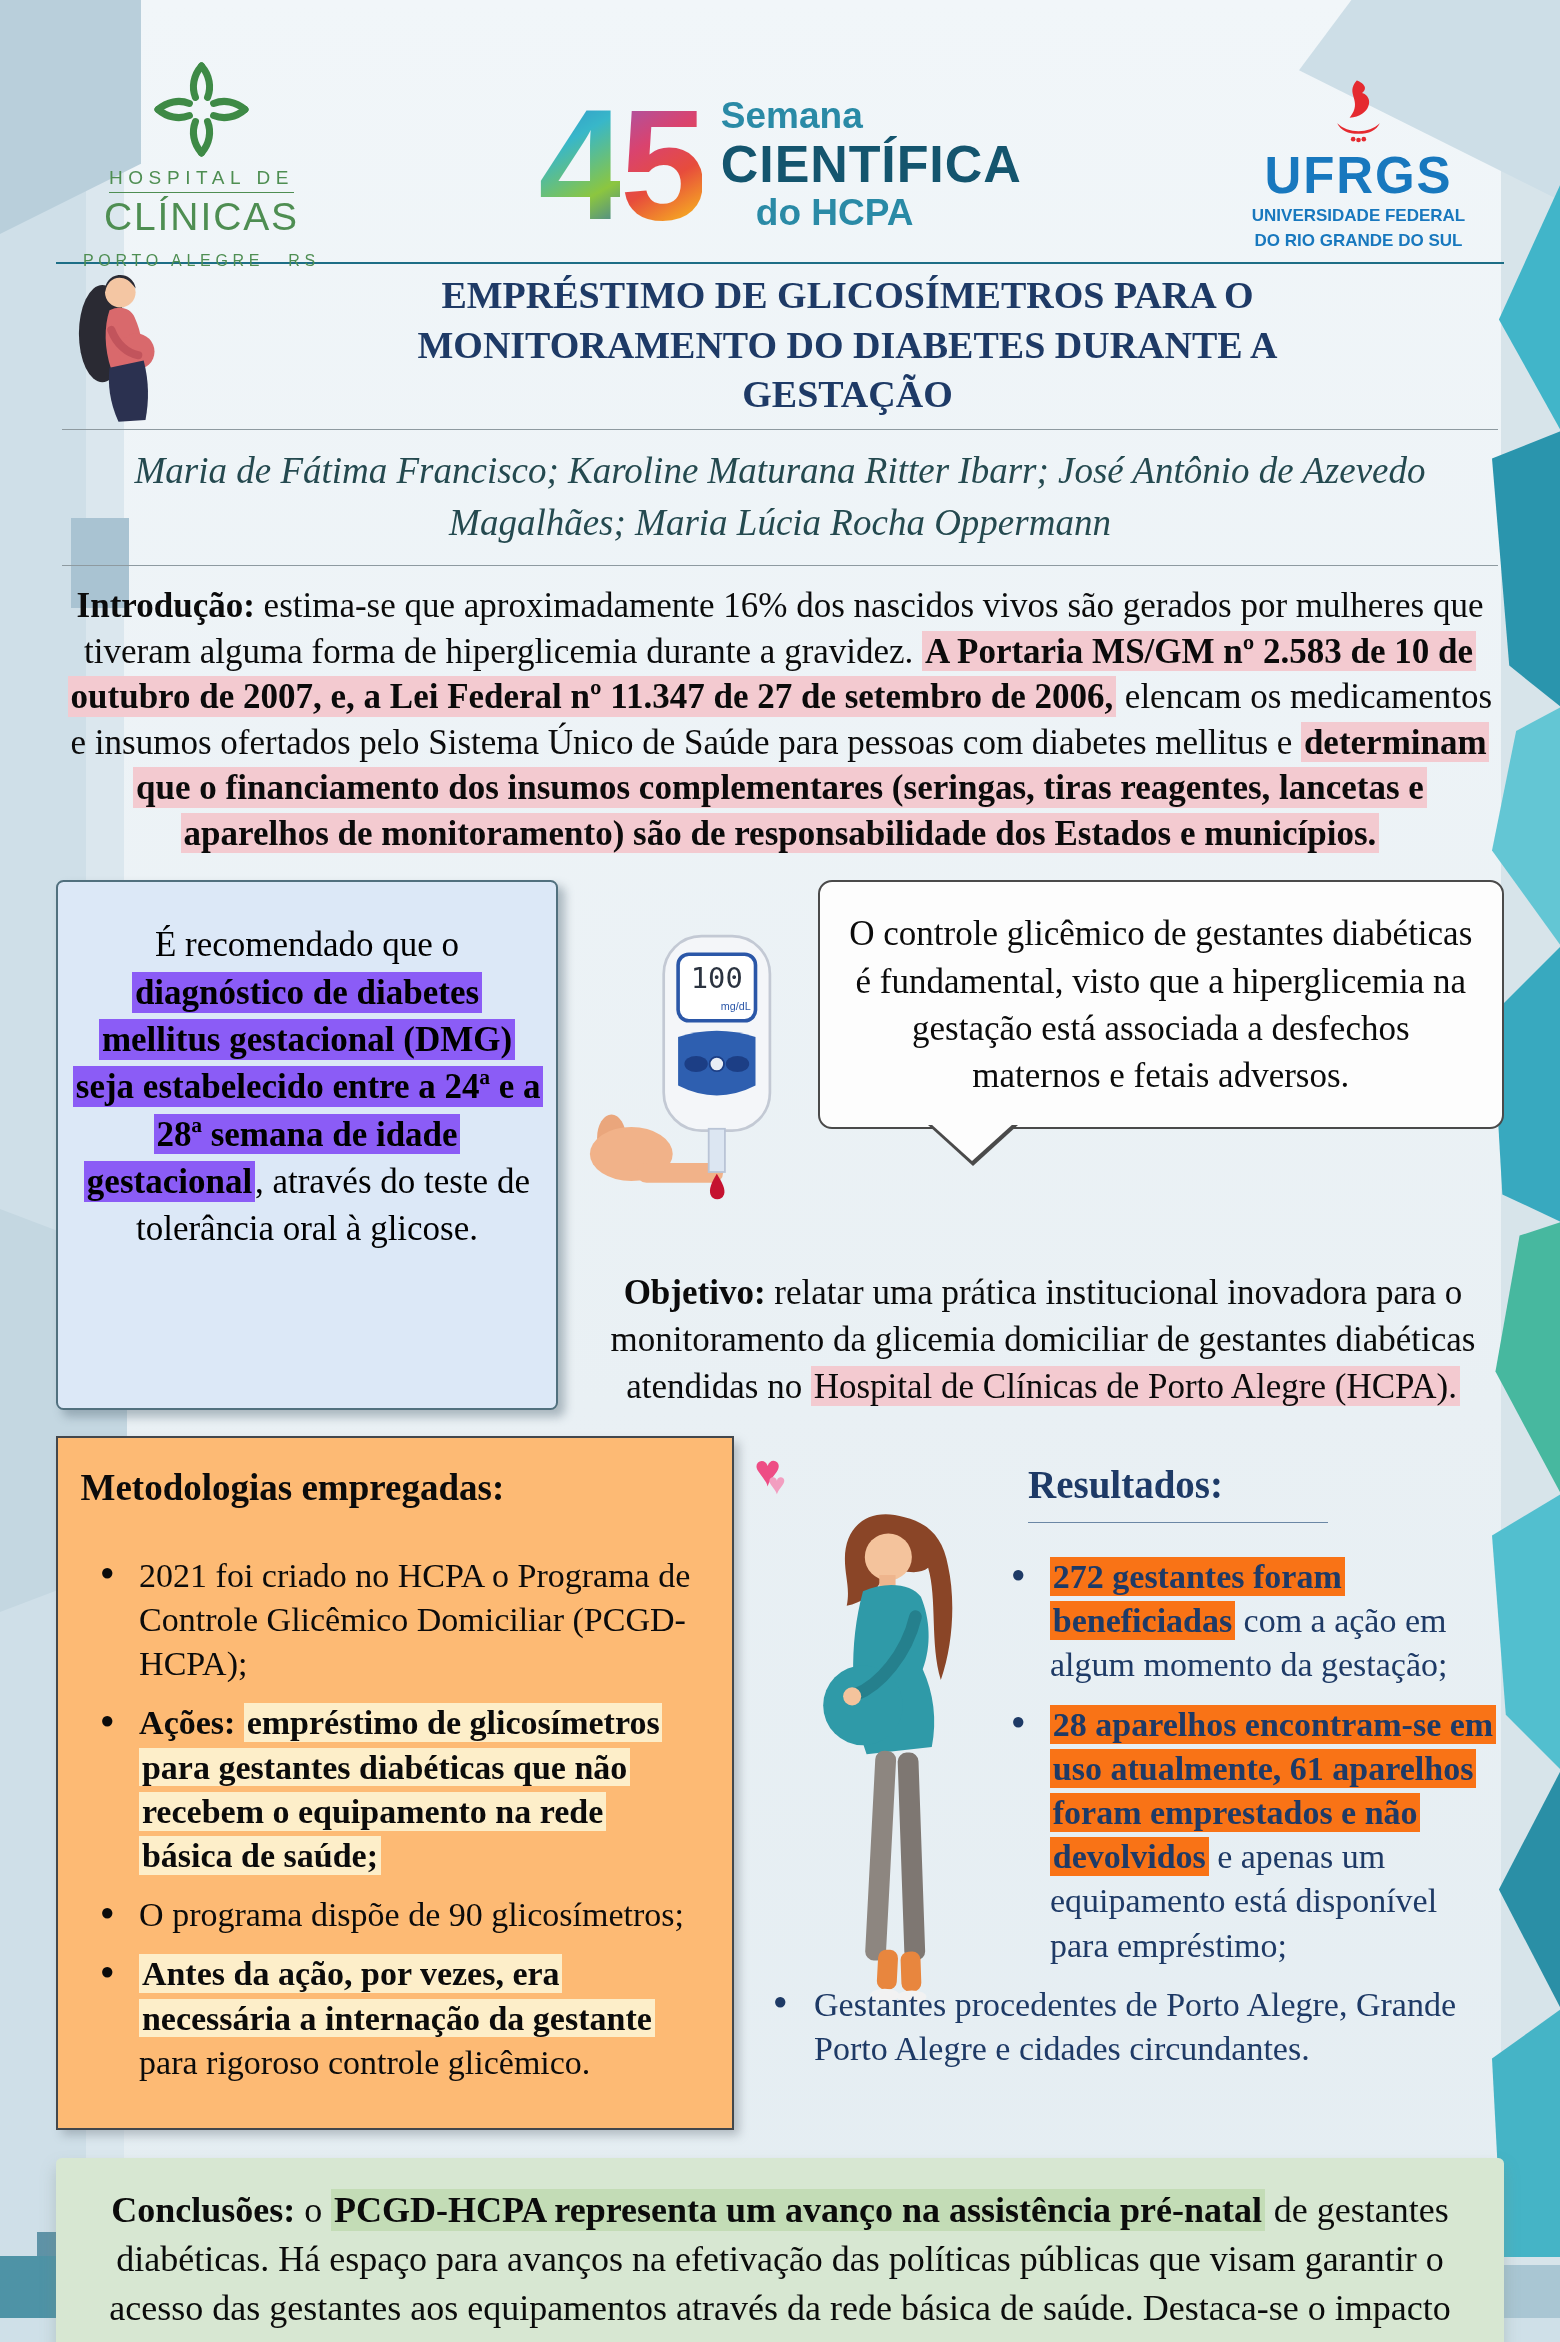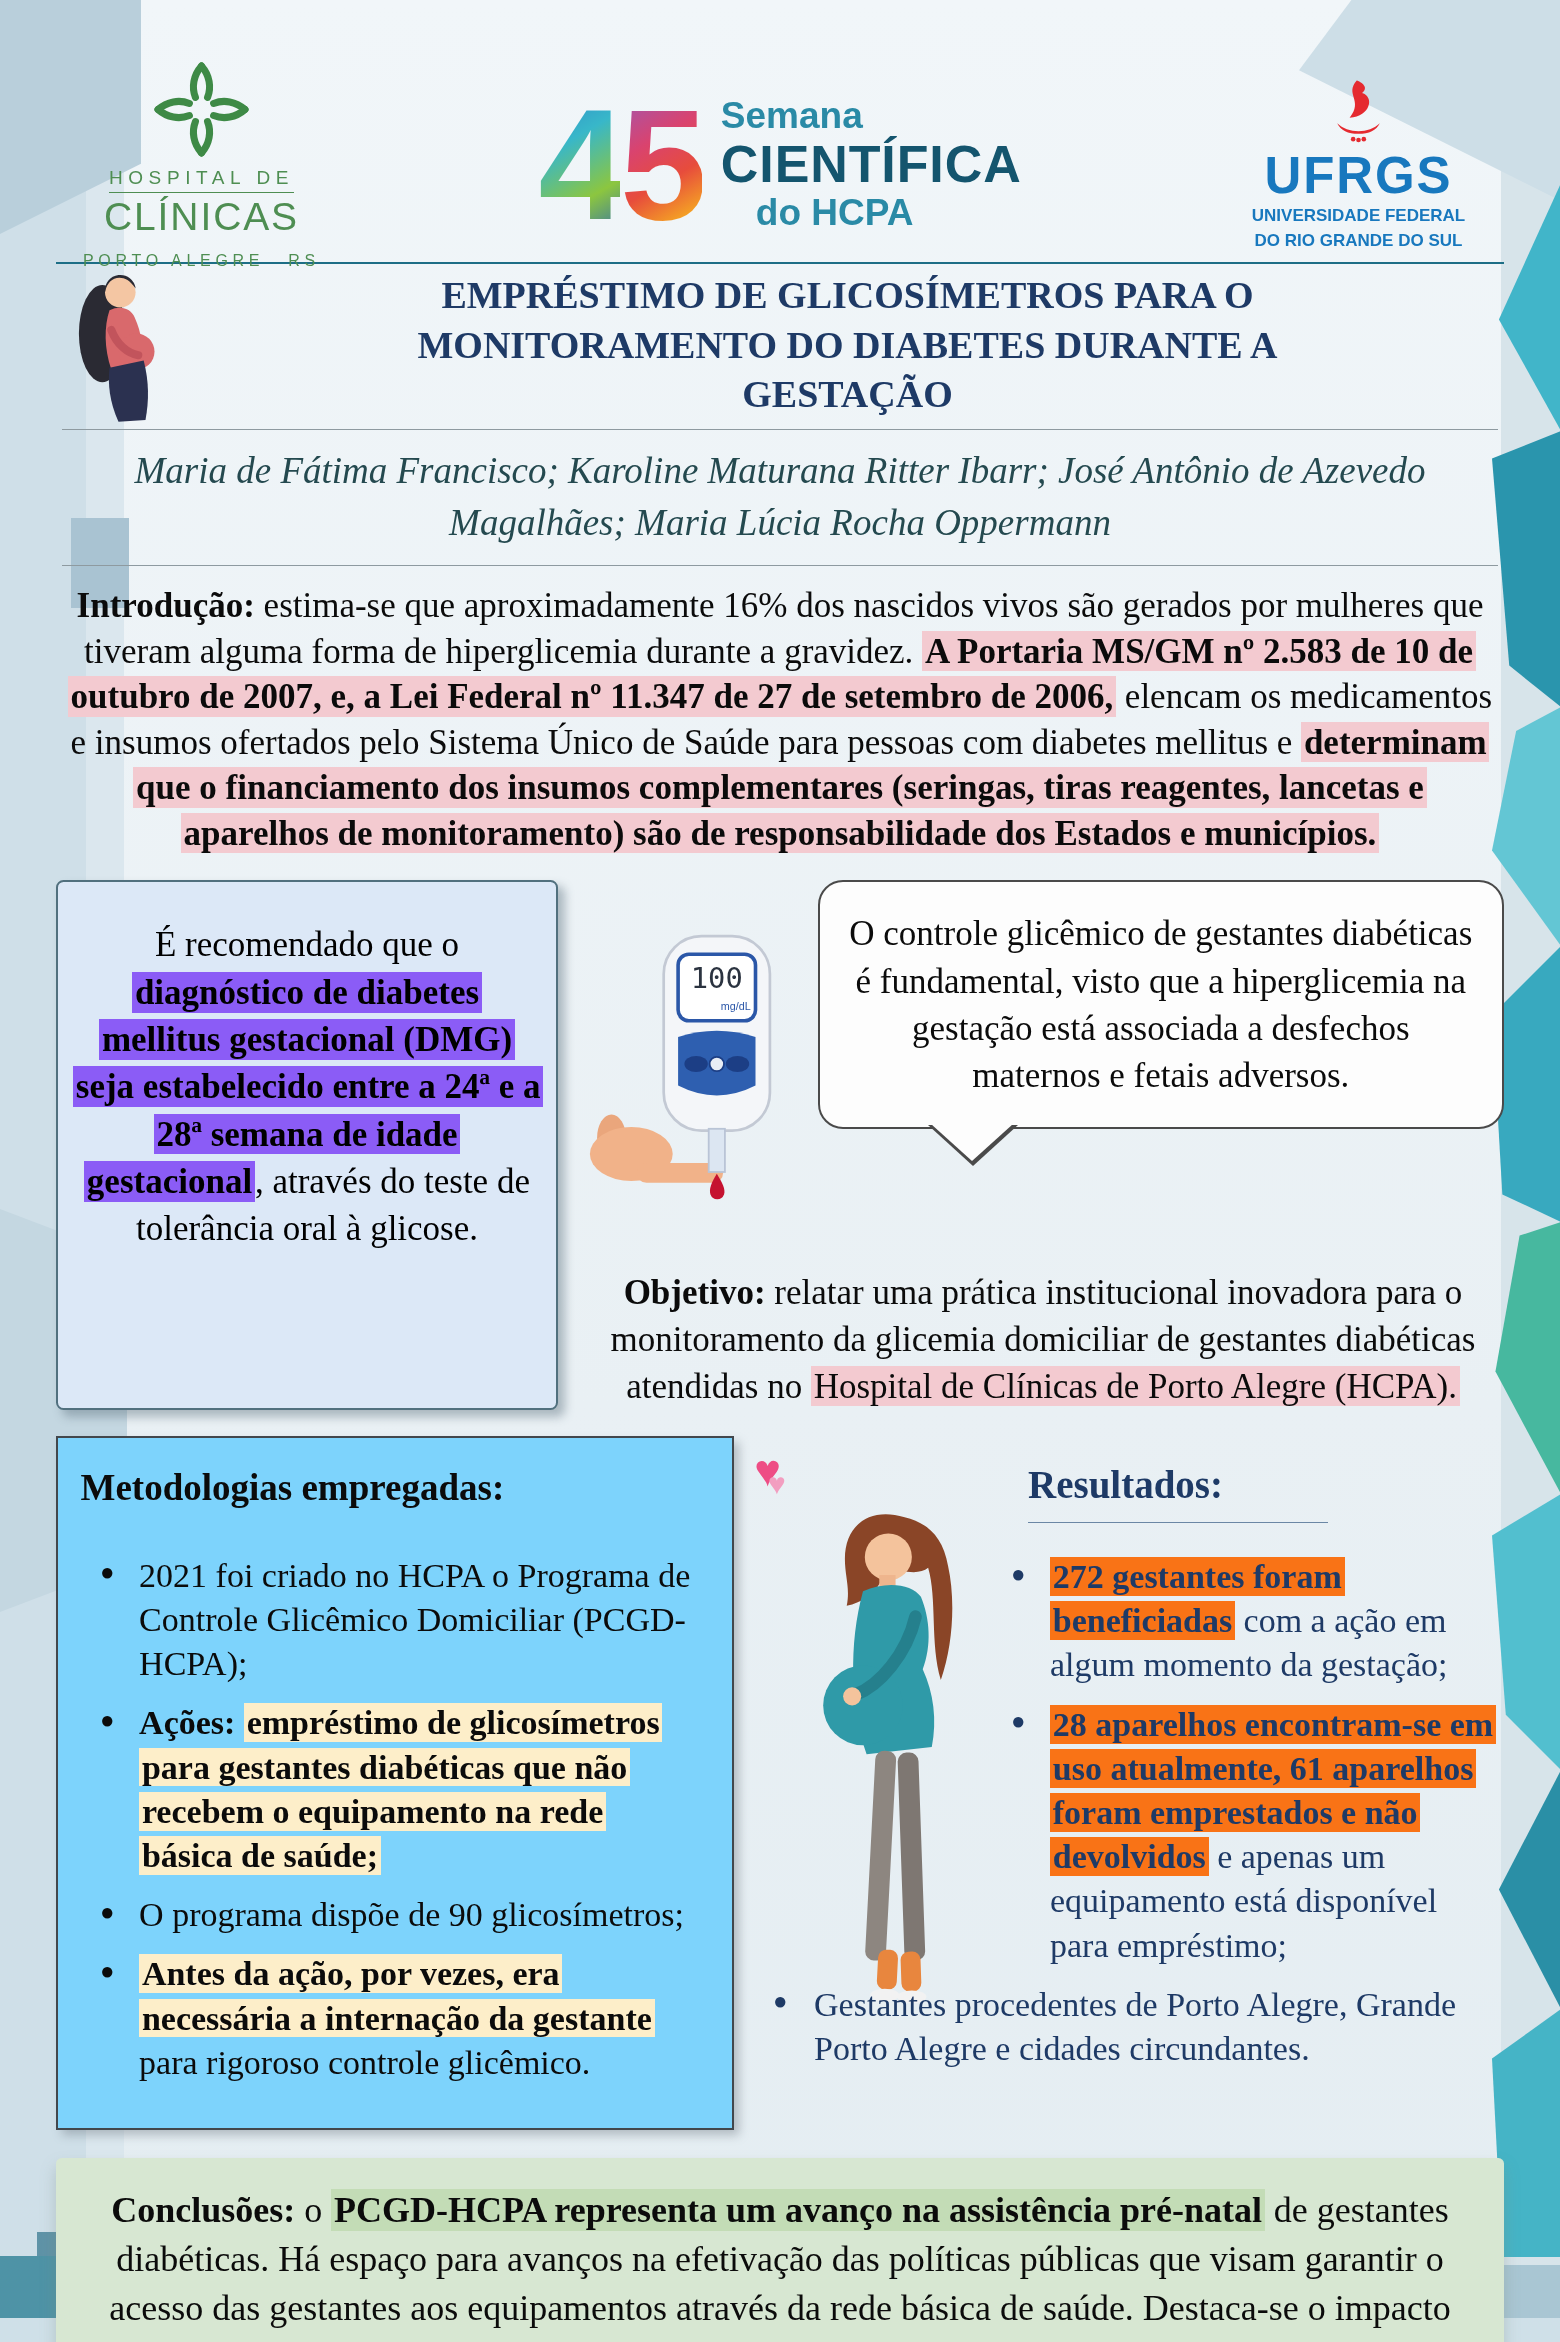--- a/index.html
+++ b/index.html
@@ -70,28 +70,28 @@
   .hb{background:#8b5cf6;padding:0.9px 2.8px;box-decoration-break:clone;font-family:Liberation Serif, serif;-webkit-box-decoration-break:clone;}
   .hg{background:#f97316;padding:0.9px 2.8px;box-decoration-break:clone;-webkit-box-decoration-break:clone;}
   .hgr{background:#c3dcb6;padding:0.9px 2.8px;box-decoration-break:clone;-webkit-box-decoration-break:clone;}
 
   .mid{display:flex;gap:24px;margin-top:15px;}
   .rec-box{width:468px;flex:none;background:#dce8f7;border:2.8px solid #51707e;border-radius:7.5px;
     box-shadow:6.6px 6.6px 9.4px rgba(96,115,128,.45);padding:39px 15px;text-align:center;font-size:35px;line-height:1.35;}
   .mid-right{flex:1;position:relative;}
   .bubble-row{display:flex;align-items:flex-start;}
   .gluco{width:230px;height:279px;flex:none;margin-top:49px;}
-  .bubble{flex:1;margin-left:5.6px;border:2.8px solid #4a4a4a;border-radius:25px;background:#fdfdfd;
+  .bubble{flex:1;margin-left:5.6px;border:2.8px solid #4a4a4a;border-radius:14px;background:#fdfdfd;
     padding:28px 24px;text-align:center;font-size:35px;line-height:1.35;position:relative;color:#0b0b0b;}
   .bubble::before{content:"";position:absolute;left:108px;bottom:-39px;border-left:45px solid transparent;border-right:45px solid transparent;border-top:41px solid #4a4a4a;}
   .bubble::after{content:"";position:absolute;left:111px;bottom:-34px;border-left:41px solid transparent;border-right:41px solid transparent;border-top:37px solid #fdfdfd;}
   .objective{margin-top:62px;text-align:center;font-size:35px;line-height:1.33;color:#0b0b0b;}
 
   .lower{display:flex;gap:24px;margin-top:26px;}
-  .methods-box{width:678px;flex:none;background:#7dd3fc;border:2.8px solid #42474c;
+  .methods-box{width:678px;flex:none;background:#fdba74;border:2.8px solid #42474c;
     box-shadow:5.6px 5.6px 9.4px rgba(100,110,120,.4);padding:24px 22.5px 28px;box-sizing:border-box;}
   .methods-h{font-size:37px;font-weight:700;color:#0b0b0b;margin:3.7px 0 45px;}
   ul.blist{list-style:none;margin:12px;padding:0 0 0 5.6px;}
   ul.blist li{position:relative;padding-left:41px;font-size:34px;line-height:1.3;margin-bottom:15px;color:#0b0b0b;}
   ul.blist li::before{content:"●";position:absolute;left:1.9px;top:3.7px;font-size:24px;}
   .results-col{flex:1;position:relative;color:#1e3a66;}
   .hearts{position:absolute;left:-3.7px;top:13px;line-height:1;}
   .hearts .h1{font-size:45px;color:#ee4d85;}
   .hearts .h2{font-size:30px;color:#f29ec0;position:relative;left:-13px;top:7.5px;}
   .preg2{position:absolute;left:5.6px;top:54px;width:236px;height:543px;}

